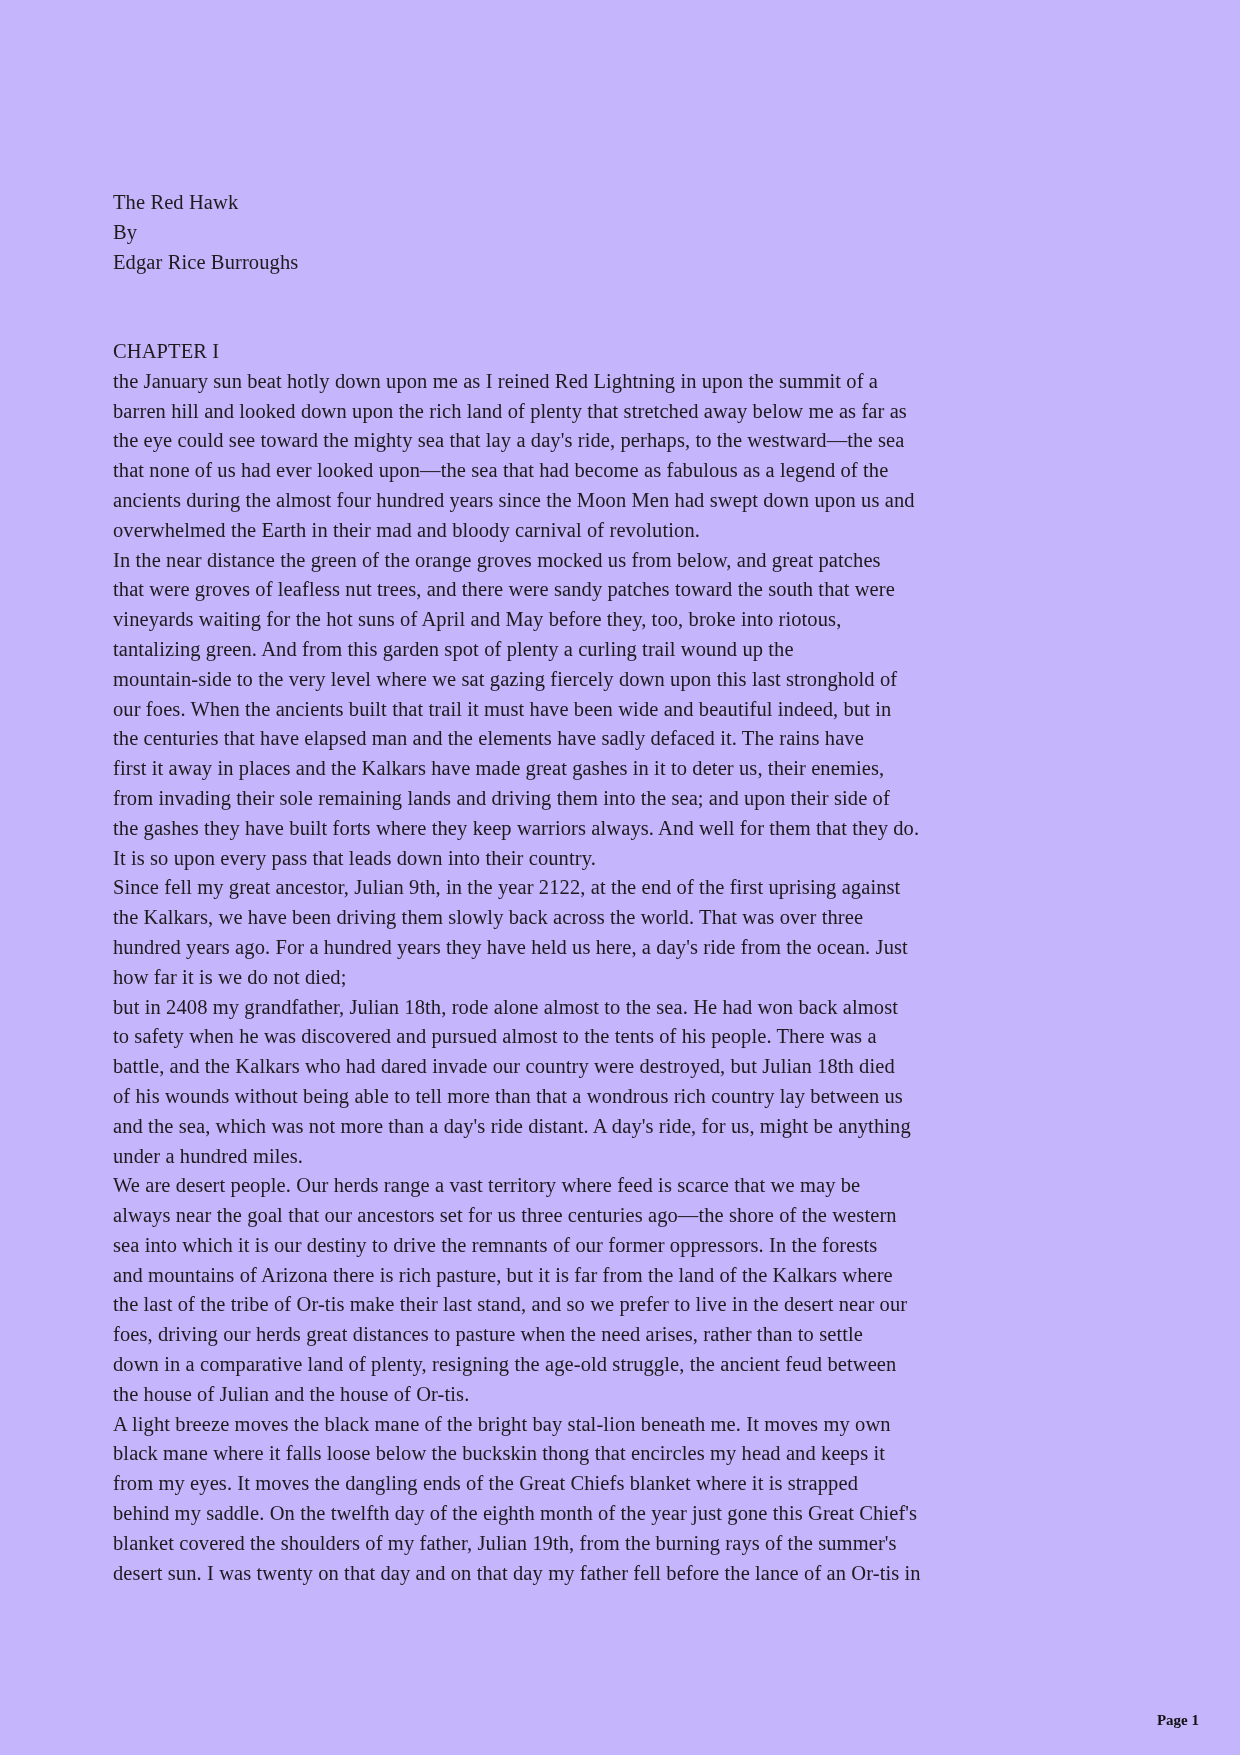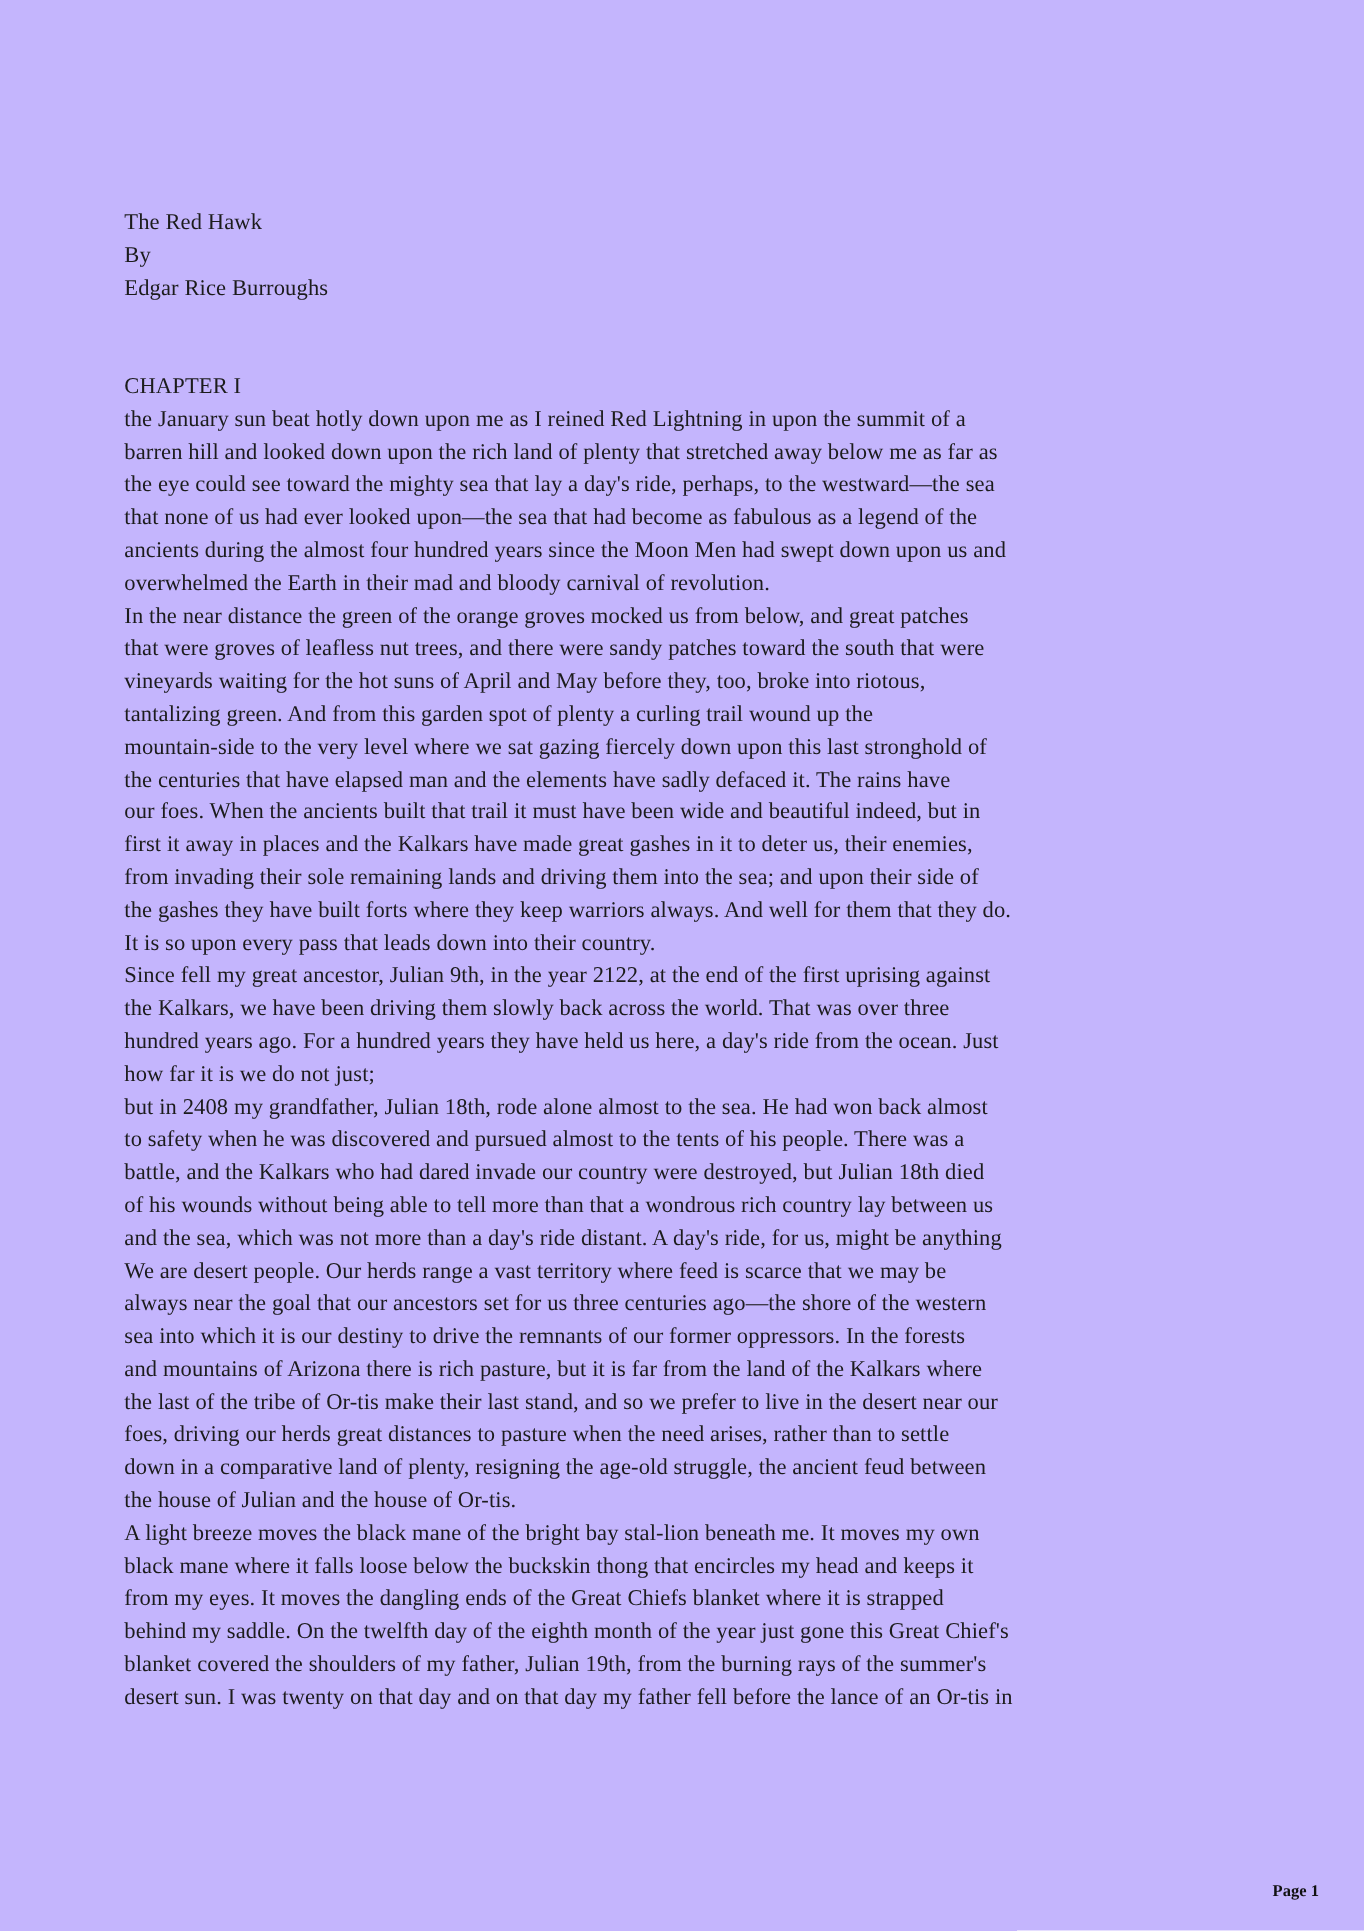--- a/index.html
+++ b/index.html
@@ -72,39 +72,40 @@
           <div class="text-line">that none of us had ever looked upon—the sea that had become as fabulous as a legend of the</div>
           <div class="text-line">ancients during the almost four hundred years since the Moon Men had swept down upon us and</div>
           <div class="text-line">overwhelmed the Earth in their mad and bloody carnival of revolution.</div>
         </div>
         <div class="paragraph">
           <div class="text-line">In the near distance the green of the orange groves mocked us from below, and great patches</div>
           <div class="text-line">that were groves of leafless nut trees, and there were sandy patches toward the south that were</div>
           <div class="text-line">vineyards waiting for the hot suns of April and May before they, too, broke into riotous,</div>
           <div class="text-line">tantalizing green. And from this garden spot of plenty a curling trail wound up the</div>
           <div class="text-line">mountain-side to the very level where we sat gazing fiercely down upon this last stronghold of</div>
+          <div class="text-line">our foes. When the ancients built that trail it must have been wide and beautiful indeed, but in</div>
           <div class="text-line">the centuries that have elapsed man and the elements have sadly defaced it. The rains have</div>
-          <div class="text-line">our foes. When the ancients built that trail it must have been wide and beautiful indeed, but in</div>
           <div class="text-line">first it away in places and the Kalkars have made great gashes in it to deter us, their enemies,</div>
           <div class="text-line">from invading their sole remaining lands and driving them into the sea; and upon their side of</div>
           <div class="text-line">the gashes they have built forts where they keep warriors always. And well for them that they do.</div>
           <div class="text-line">It is so upon every pass that leads down into their country.</div>
         </div>
         <div class="paragraph">
           <div class="text-line">Since fell my great ancestor, Julian 9th, in the year 2122, at the end of the first uprising against</div>
           <div class="text-line">the Kalkars, we have been driving them slowly back across the world. That was over three</div>
           <div class="text-line">hundred years ago. For a hundred years they have held us here, a day's ride from the ocean. Just</div>
-          <div class="text-line">how far it is we do not just;</div>
+          <div class="text-line">how far it is we do not died;</div>
         </div>
         <div class="paragraph">
           <div class="text-line">but in 2408 my grandfather, Julian 18th, rode alone almost to the sea. He had won back almost</div>
           <div class="text-line">to safety when he was discovered and pursued almost to the tents of his people. There was a</div>
           <div class="text-line">battle, and the Kalkars who had dared invade our country were destroyed, but Julian 18th died</div>
           <div class="text-line">of his wounds without being able to tell more than that a wondrous rich country lay between us</div>
           <div class="text-line">and the sea, which was not more than a day's ride distant. A day's ride, for us, might be anything</div>
+          <div class="text-line">under a hundred miles.</div>
         </div>
         <div class="paragraph">
           <div class="text-line">We are desert people. Our herds range a vast territory where feed is scarce that we may be</div>
           <div class="text-line">always near the goal that our ancestors set for us three centuries ago—the shore of the western</div>
           <div class="text-line">sea into which it is our destiny to drive the remnants of our former oppressors. In the forests</div>
           <div class="text-line">and mountains of Arizona there is rich pasture, but it is far from the land of the Kalkars where</div>
           <div class="text-line">the last of the tribe of Or-tis make their last stand, and so we prefer to live in the desert near our</div>
           <div class="text-line">foes, driving our herds great distances to pasture when the need arises, rather than to settle</div>
           <div class="text-line">down in a comparative land of plenty, resigning the age-old struggle, the ancient feud between</div>
           <div class="text-line">the house of Julian and the house of Or-tis.</div>

